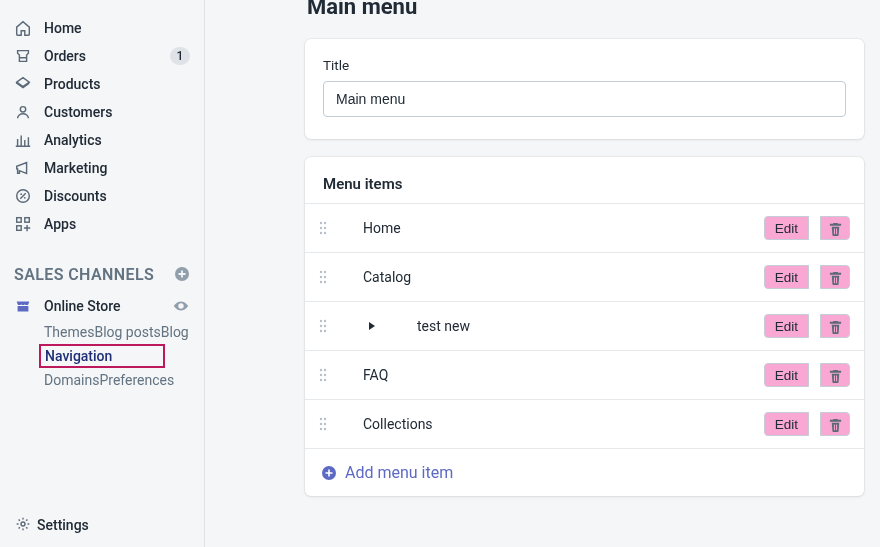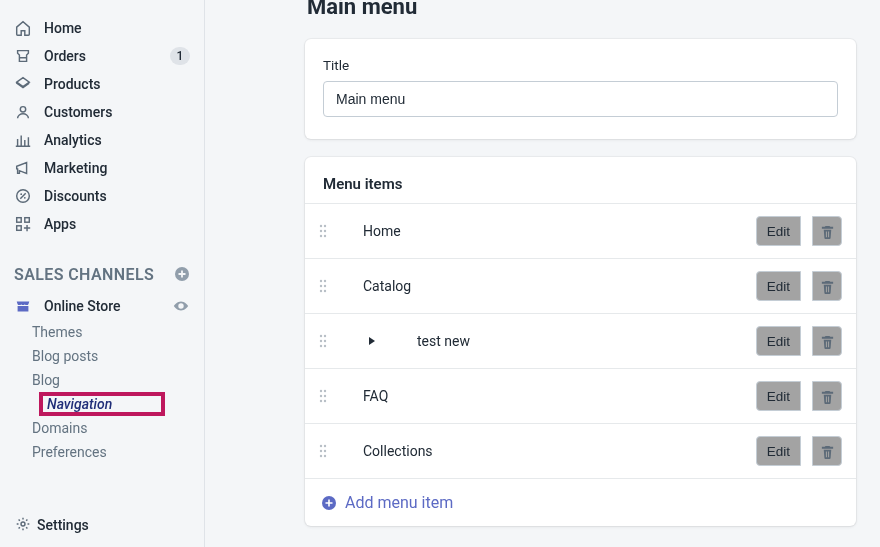--- a/index.html
+++ b/index.html
@@ -59,60 +59,59 @@
     .section-label {
       font-size: 16px;
       font-weight: 600;
       letter-spacing: 0.4px;
       color: #637381;
       text-align: center;
     }
     .section-plus { color:#919eab; width:16px; height:16px; }
     .visibility-icon { color:#919eab; width:18px; height:18px; display:flex; align-items:center; justify-content:center; }
     .subnav {
-      padding-left: 32px;
-      display: flex;
-      flex-direction: column;
+      padding-left: 44px;
+      display: flex;
+      flex-direction: row;
     }
     .subnav-item {
       height: 24px;
       display: flex;
       align-items: center;
       color: #637381;
       cursor: pointer;
       font-weight: 400;
     }
     .highlight-box {
-      border: 4px solid #be185d;
+      border: 2px solid #be185d;
       margin-left: 39px;
       margin-right: 39px;
       padding: 2px 4px;
       height: 24px;
       display: flex;
       align-items: center;
       color: #202e78;
       font-weight: 500;
-      font-style: italic;
     }
     .sidebar-spacer { flex: 1; }
     .settings-row {
       display: flex;
       align-items: center;
       height: 44px;
       padding: 0 14px;
       gap: 5px;
       cursor: pointer;
       font-weight: 500;
     }
     .settings-row .icon { color:#5c6a78; }
 
     
     .main {
       flex: 1;
-      padding: 0 24px 20px 28px;
+      padding: 0 16px 20px 28px;
       overflow-y: auto;
     }
     .page-title {
       font-size: 22px;
       font-weight: 700;
       margin-bottom: 20px;
       margin-left: 74px;
       margin-top: -6px;
     }
     .card {
@@ -160,23 +159,23 @@
     .expand-caret {
       width: 10px; height: 10px;
       display:flex; align-items:center; justify-content:center;
       color: #212b36;
     }
     .expand-caret svg { width:8px; height:10px; }
     .row-gap { width: 12px; flex-shrink:0; }
     .row-label { flex: 1; font-size:14px; }
     .btn {
       border: 1px solid #c4cdd5;
-      background: #a3a3a3;
+      background: #f9a8d4;
       border-radius: 4px;
-      height: 30px;
+      height: 24px;
       display: inline-flex;
       align-items: center;
       justify-content: center;
       cursor: pointer;
       font-size: 13.5px;
       color: #212b36;
     }
     .btn-edit { padding: 0 10px; margin-right:-1px; border-top-right-radius:0; border-bottom-right-radius:0; }
     .btn-icon { width: 30px; border-top-left-radius:0; border-bottom-left-radius:0; }
     .btn-icon svg { width:15px; height:15px; color:#5c6a78; }

